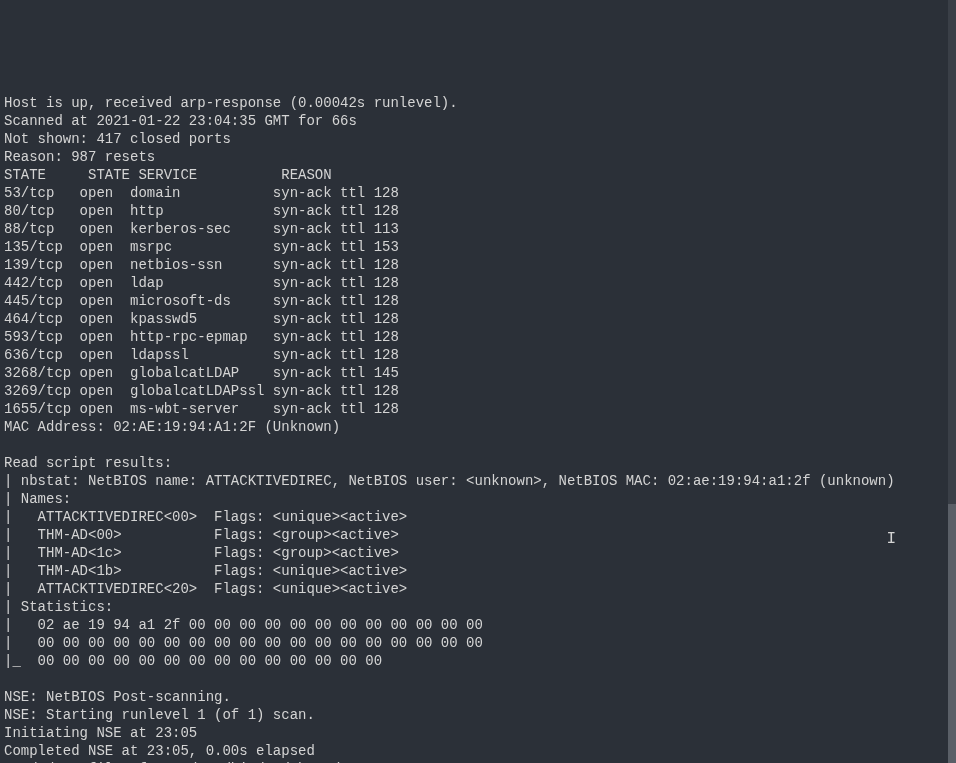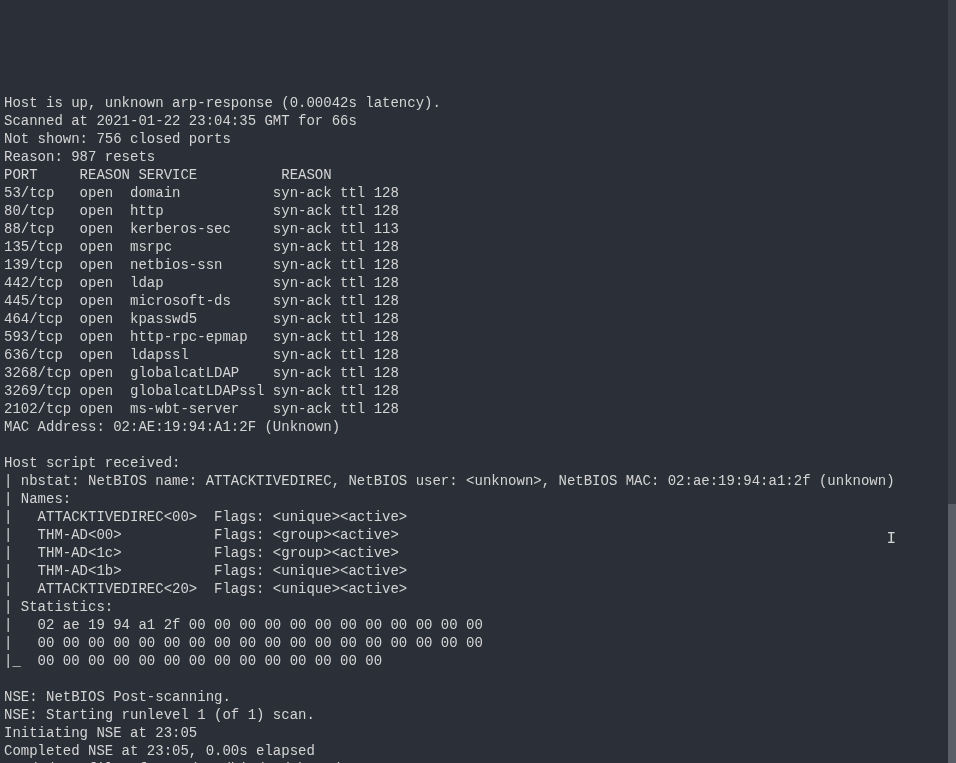--- a/index.html
+++ b/index.html
@@ -43,41 +43,41 @@
       color: #d4d4d4;
       font-size: 16px;
     }
   </style>
 </head>
 <body>
 
 
 
 <div class="terminal">
-<span>Host is up, unknown arp-response (0.00042s latency).</span>
+<span>Host is up, received arp-response (0.00042s runlevel).</span>
 <span>Scanned at 2021-01-22 23:04:35 GMT for 66s</span>
-<span>Not shown: 756 closed ports</span>
+<span>Not shown: 417 closed ports</span>
 <span>Reason: 987 resets</span>
-<span>PORT     REASON SERVICE          REASON</span>
+<span>STATE     STATE SERVICE          REASON</span>
 <span>53/tcp   open  domain           syn-ack ttl 128</span>
 <span>80/tcp   open  http             syn-ack ttl 128</span>
 <span>88/tcp   open  kerberos-sec     syn-ack ttl 113</span>
-<span>135/tcp  open  msrpc            syn-ack ttl 128</span>
+<span>135/tcp  open  msrpc            syn-ack ttl 153</span>
 <span>139/tcp  open  netbios-ssn      syn-ack ttl 128</span>
 <span>442/tcp  open  ldap             syn-ack ttl 128</span>
 <span>445/tcp  open  microsoft-ds     syn-ack ttl 128</span>
 <span>464/tcp  open  kpasswd5         syn-ack ttl 128</span>
 <span>593/tcp  open  http-rpc-epmap   syn-ack ttl 128</span>
 <span>636/tcp  open  ldapssl          syn-ack ttl 128</span>
-<span>3268/tcp open  globalcatLDAP    syn-ack ttl 128</span>
+<span>3268/tcp open  globalcatLDAP    syn-ack ttl 145</span>
 <span>3269/tcp open  globalcatLDAPssl syn-ack ttl 128</span>
-<span>2102/tcp open  ms-wbt-server    syn-ack ttl 128</span>
+<span>1655/tcp open  ms-wbt-server    syn-ack ttl 128</span>
 <span>MAC Address: 02:AE:19:94:A1:2F (Unknown)</span>
 
-<span>Host script received:</span>
+<span>Read script results:</span>
 <span>| nbstat: NetBIOS name: ATTACKTIVEDIREC, NetBIOS user: &lt;unknown&gt;, NetBIOS MAC: 02:ae:19:94:a1:2f (unknown)</span>
 <span>| Names:</span>
 <span>|   ATTACKTIVEDIREC&lt;00&gt;  Flags: &lt;unique&gt;&lt;active&gt;</span>
 <span>|   THM-AD&lt;00&gt;           Flags: &lt;group&gt;&lt;active&gt;</span>
 <span>|   THM-AD&lt;1c&gt;           Flags: &lt;group&gt;&lt;active&gt;</span>
 <span>|   THM-AD&lt;1b&gt;           Flags: &lt;unique&gt;&lt;active&gt;</span>
 <span>|   ATTACKTIVEDIREC&lt;20&gt;  Flags: &lt;unique&gt;&lt;active&gt;</span>
 <span>| Statistics:</span>
 <span>|   02 ae 19 94 a1 2f 00 00 00 00 00 00 00 00 00 00 00 00</span>
 <span>|   00 00 00 00 00 00 00 00 00 00 00 00 00 00 00 00 00 00</span>

